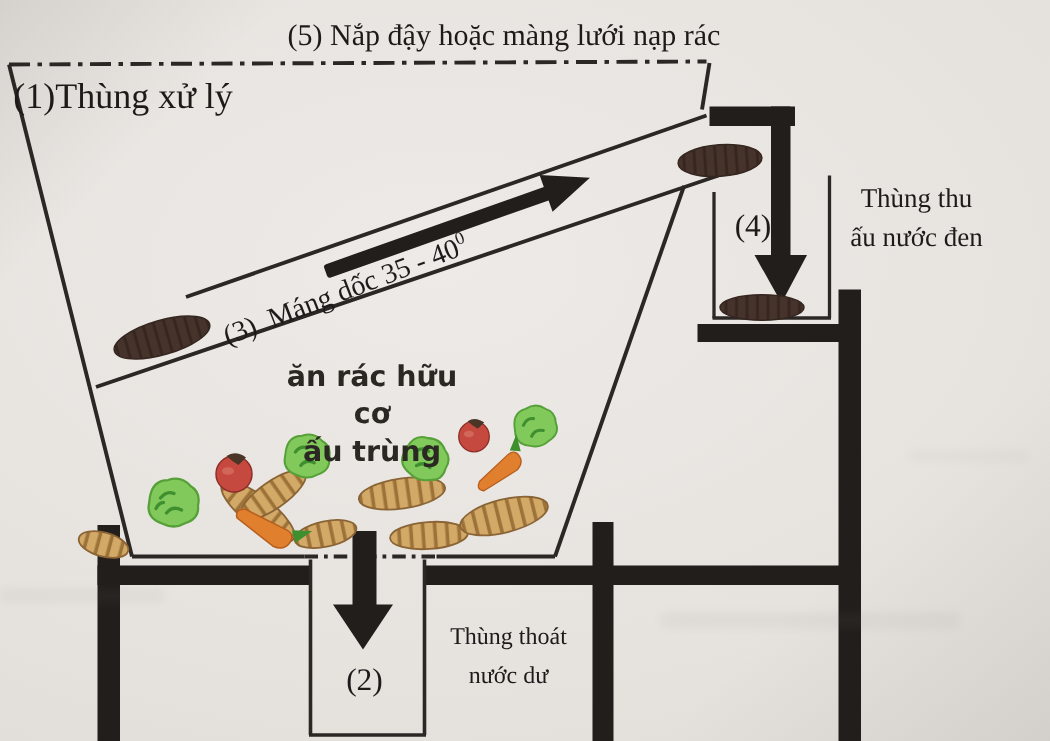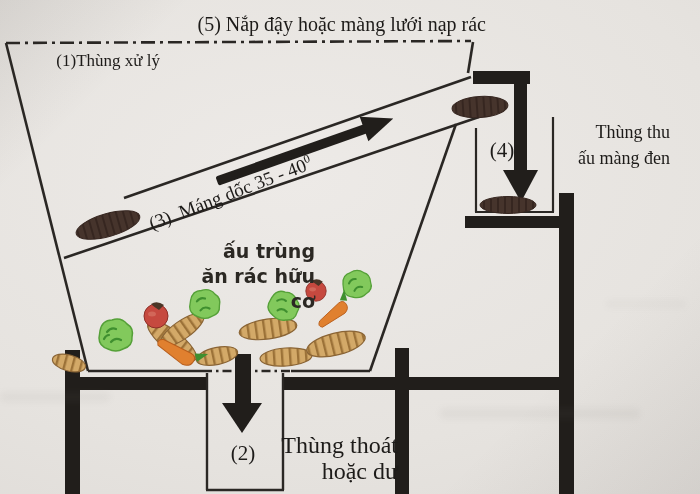--- a/index.html
+++ b/index.html
@@ -7,36 +7,36 @@
     position:relative;width:700px;height:494px;overflow:hidden;
     background:
       linear-gradient(135deg, rgba(60,55,50,.10), rgba(0,0,0,0) 16%),
       linear-gradient(315deg, rgba(60,55,50,.08), rgba(0,0,0,0) 22%),
       radial-gradient(130% 115% at 42% 36%, #edeae7 0%, #e6e3df 48%, #d9d5d1 100%);
     font-family:"Liberation Serif","DejaVu Serif",serif;
     color:#1d1b19;
   }
   .layer{position:absolute;left:0;top:0;}
   .lbl{position:absolute;line-height:1.25;color:#1d1b19;}
-  .lbl .ln{display:block;text-align:right;}
+  .lbl .ln{display:block;}
   .center{text-align:center;}
   .serif{font-family:"Liberation Serif","DejaVu Serif",serif;}
   .sans{font-family:"DejaVu Sans","Liberation Sans",sans-serif;font-weight:700;color:#2b2823;}
   .lid-label{left:186px;top:12px;width:300px;font-size:20px;}
-  .bin-label{left:4px;top:50px;width:156px;font-size:17px;}
+  .bin-label{left:4px;top:50px;width:156px;font-size:24px;}
   .chute-label{
     left:132px;top:195px;font-size:19px;white-space:pre;
     transform:rotate(-21deg);transform-origin:0 50%;
   }
   .chute-label sup{font-size:12px;}
   .collect-num{left:483px;top:137px;width:38px;font-size:21px;}
   .collect-label{left:552px;top:119px;width:118px;font-size:18px;line-height:26px;}
   .larvae-label{left:181px;top:239px;width:134px;font-size:19px;line-height:25px;}
   .drain-num{left:221px;top:440px;width:44px;font-size:21px;}
-  .drain-label{left:280px;top:432px;width:118px;font-size:24px;line-height:26px;}
+  .drain-label{left:280px;top:412px;width:118px;font-size:16px;line-height:26px;}
   .bleed{position:absolute;background:#7e7a75;opacity:.07;filter:blur(3px);border-radius:4px;}
 </style>
 </head>
 <body>
 
 <div class="page">
 
   <svg class="layer" width="700" height="494" viewBox="0 0 700 494">
     <defs>
       <pattern id="seg" width="8" height="30" patternUnits="userSpaceOnUse">
@@ -170,30 +170,30 @@
   <div class="lbl serif chute-label">
     <span>(3)  Máng dốc 35 - 40</span><sup>0</sup>
   </div>
 
   <div class="lbl serif center collect-num">
     <span>(4)</span>
   </div>
 
   <div class="lbl serif center collect-label">
     <span class="ln">Thùng thu</span>
-    <span class="ln">ấu màng đen</span>
+    <span class="ln">ấu nước đen</span>
   </div>
 
   <div class="lbl sans center larvae-label">
+    <span class="ln">ăn rác hữu cơ</span>
     <span class="ln">ấu trùng</span>
-    <span class="ln">ăn rác hữu cơ</span>
   </div>
 
   <div class="lbl serif center drain-num">
     <span>(2)</span>
   </div>
 
   <div class="lbl serif center drain-label">
     <span class="ln">Thùng thoát</span>
-    <span class="ln">hoặc dư</span>
+    <span class="ln">nước dư</span>
   </div>
 
 </div>
 
 </body></html>

